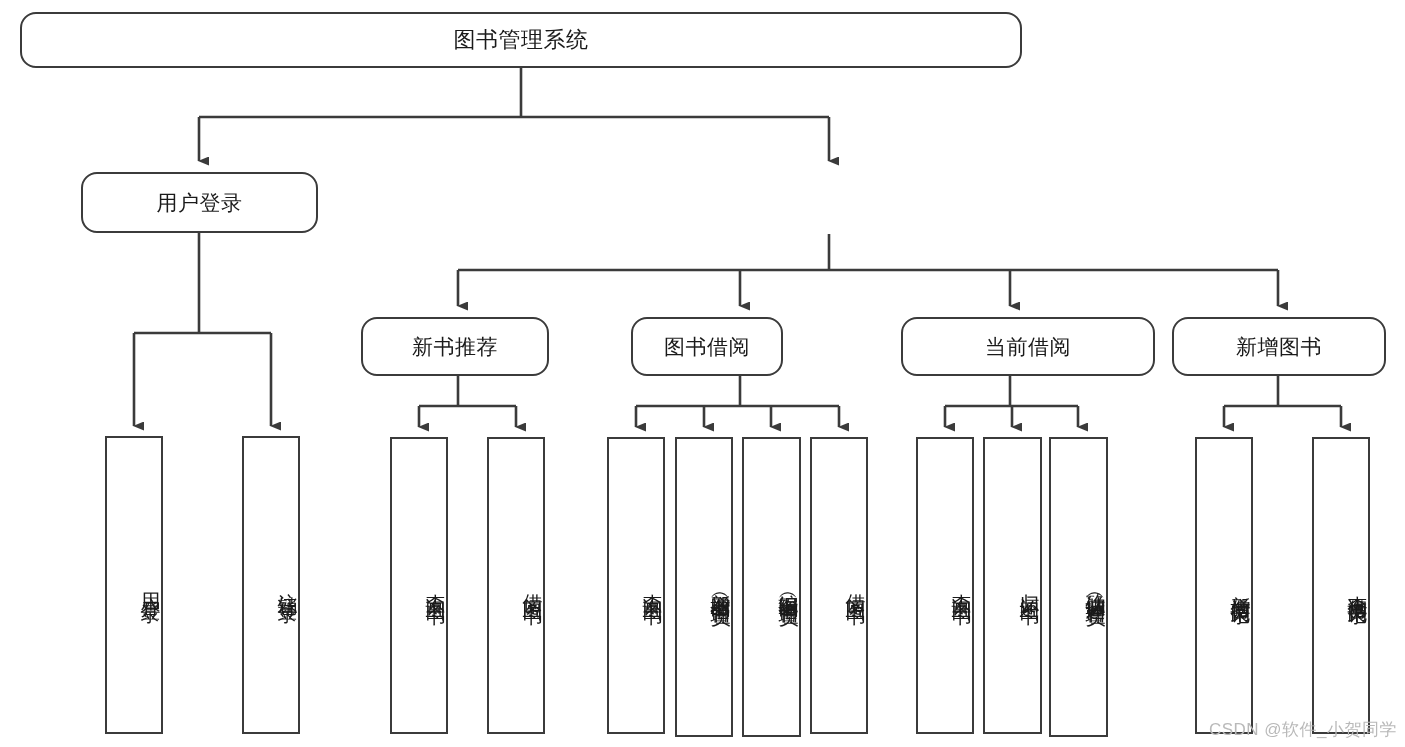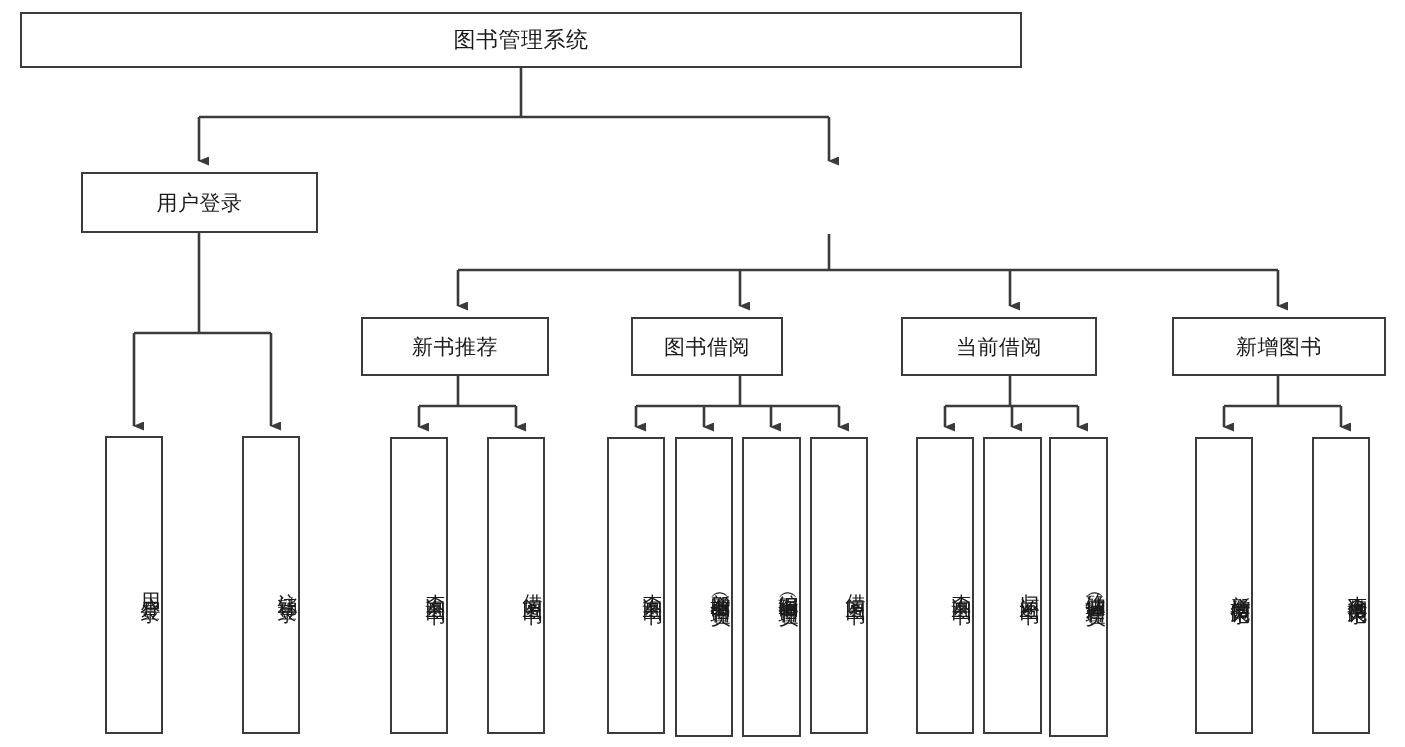--- a/index.html
+++ b/index.html
@@ -33,20 +33,21 @@
     color: #1a1a1a;
     display: flex;
     align-items: center;
     justify-content: center;
     text-align: center;
   }
   .node-h {
     font-size: 21px;
     letter-spacing: 0.5px;
     line-height: 1.2;
+    border-radius: 16px;
   }
   .node-root {
     font-size: 22px;
   }
   .node-v {
     writing-mode: vertical-rl;
     text-orientation: upright;
     font-size: 20px;
     letter-spacing: 4px;
     line-height: 1.05;
@@ -131,21 +132,21 @@
   <div class="node node-h" style="left:81px; top:172px; width:237px; height:61px;">
     <span>用户登录</span>
   </div>
 
   <div class="node node-h" style="left:631px; top:317px; width:152px; height:59px;">
     <span>图书借阅</span>
   </div>
   <div class="node node-h" style="left:361px; top:317px; width:188px; height:59px;">
     <span>新书推荐</span>
   </div>
-  <div class="node node-h" style="left:901px; top:317px; width:196px; height:59px;">
+  <div class="node node-h" style="left:901px; top:317px; width:254px; height:59px;">
     <span>当前借阅</span>
   </div>
   <div class="node node-h" style="left:1172px; top:317px; width:214px; height:59px;">
     <span>新增图书</span>
   </div>
 
   <div class="node node-v" style="left:105px; top:436px; width:58px; height:298px;">
     <span>用户登录</span>
   </div>
   <div class="node node-v" style="left:242px; top:436px; width:58px; height:298px;">
@@ -182,14 +183,15 @@
     <span>确认归还（管理员）</span>
   </div>
 
   <div class="node node-v tall-text" style="left:1195px; top:437px; width:58px; height:297px;">
     <span>新增借阅记录</span>
   </div>
   <div class="node node-v tall-text" style="left:1312px; top:437px; width:58px; height:297px;">
     <span>查询借阅记录</span>
   </div>
 
+  <div class="watermark">CSDN @软件_小贺同学</div>
 
 </div>
 
 </body></html>

